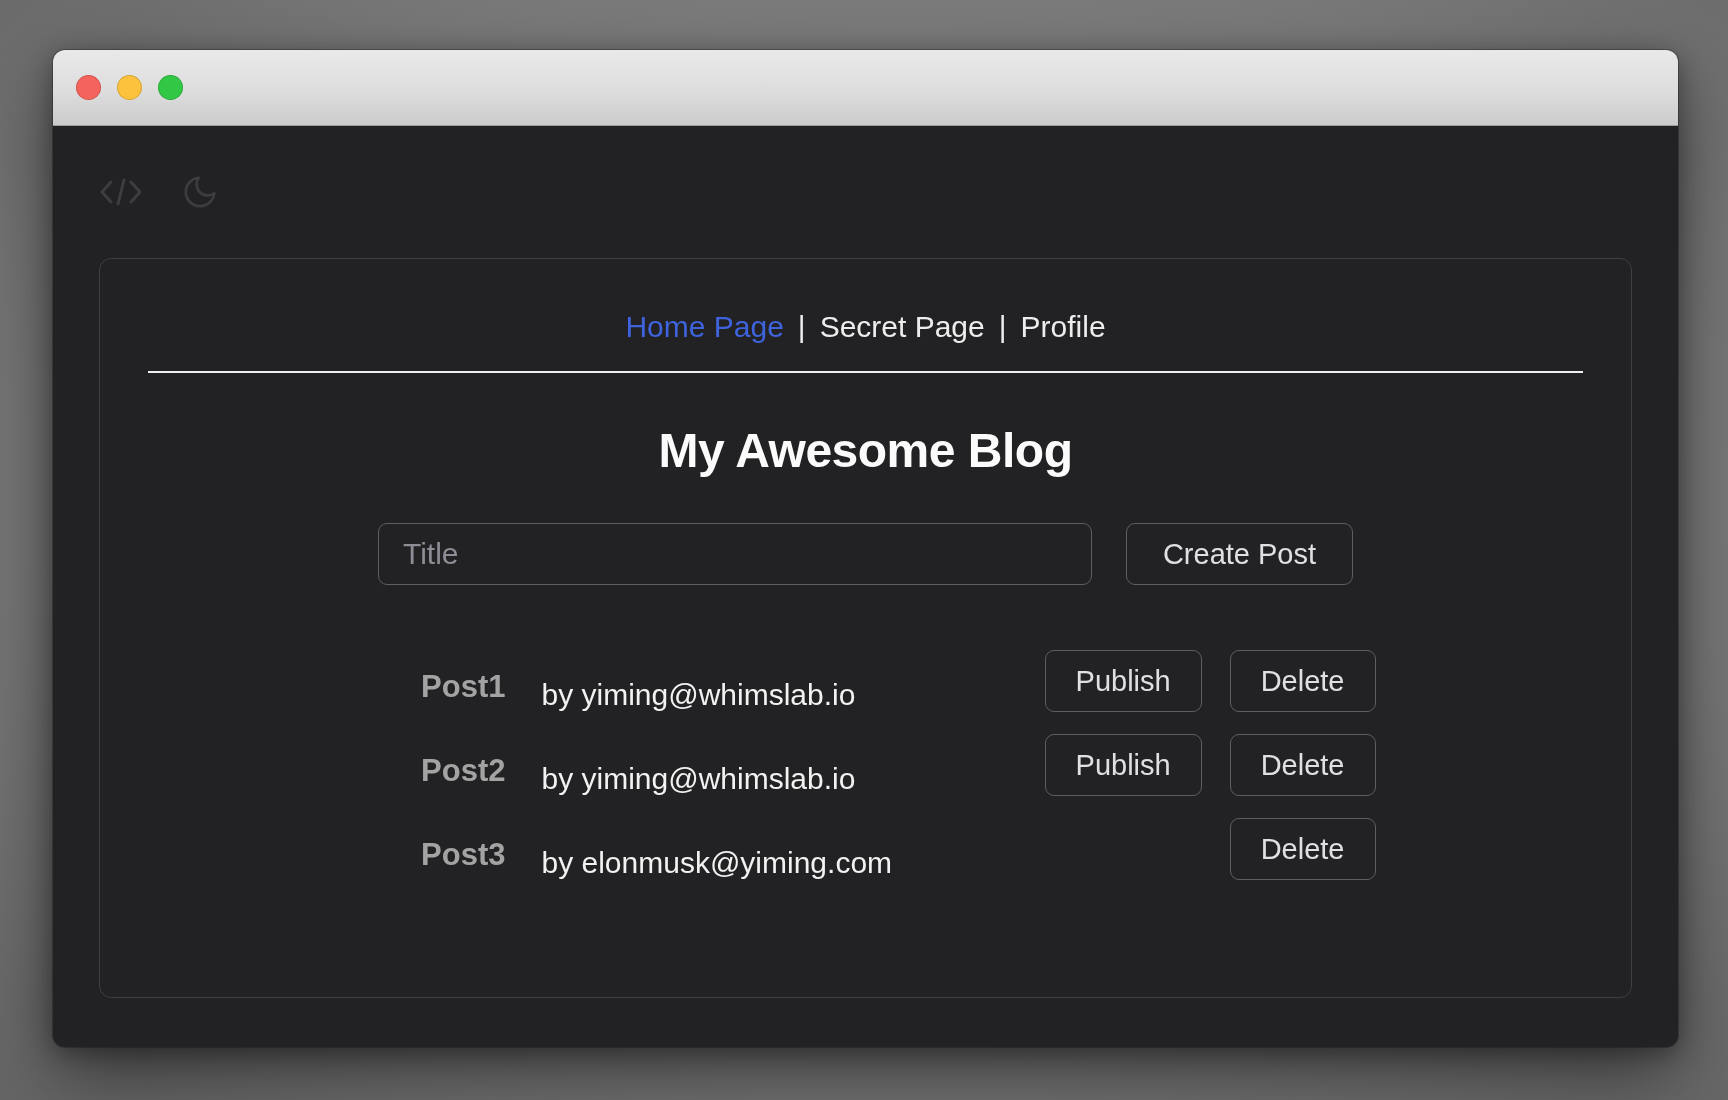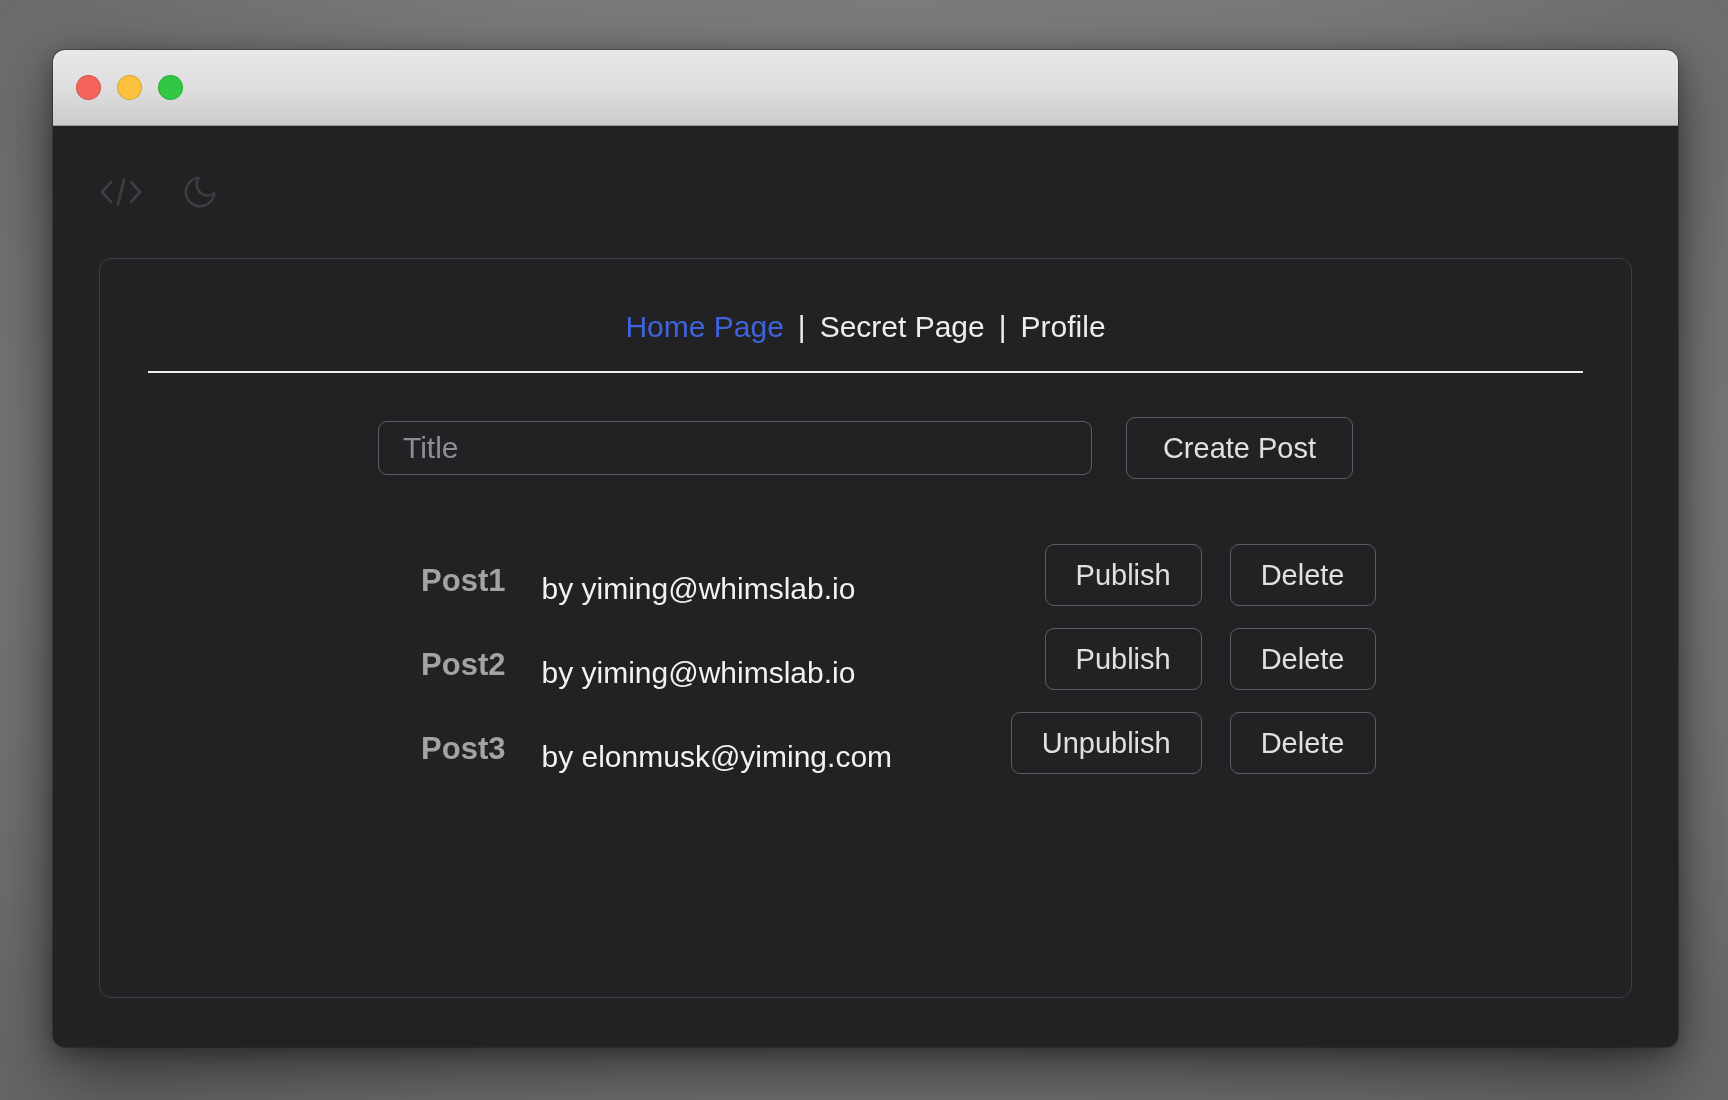--- a/index.html
+++ b/index.html
@@ -127,21 +127,21 @@
   .form-row {
     margin-top: 44px;
     display: flex;
     justify-content: center;
     align-items: center;
     gap: 34px;
   }
   .title-input {
     box-sizing: border-box;
     width: 714px;
-    height: 54px;
+    height: 62px;
     background: transparent;
     border: 1.5px solid #5d5d63;
     border-radius: 9px;
     padding: 0 24px;
     font-family: "Liberation Sans", sans-serif;
     font-size: 30px;
     color: #e8e8ea;
     outline: none;
   }
   .title-input::placeholder { color: #8d8d95; }
@@ -223,20 +223,21 @@
     </header>
 
     <main class="card">
 
       <nav class="main-nav">
         <a class="active">Home Page</a><span class="sep">|</span><a>Secret Page</a><span class="sep">|</span><a>Profile</a>
       </nav>
 
       <div class="divider"></div>
 
+      <h1 class="page-title">My Awesome Blog</h1>
 
       <div class="form-row">
         <input class="title-input" type="text" placeholder="Title" style="">
         <button class="btn create-btn">Create Post</button>
       </div>
 
       <div class="posts">
 
         <div class="post-row">
           <span class="post-title">Post1</span>
@@ -253,21 +254,20 @@
           <span class="post-actions">
             <button class="btn publish-btn">Publish</button>
             <button class="btn delete-btn">Delete</button>
           </span>
         </div>
 
         <div class="post-row">
           <span class="post-title">Post3</span>
           <span class="post-author">by elonmusk@yiming.com</span>
           <span class="post-actions">
-            <button class="btn publish-btn">Unpublish</button>
             <button class="btn delete-btn">Delete</button>
           </span>
         </div>
 
       </div>
     </main>
   </div>
 </div>
 
 </body></html>

